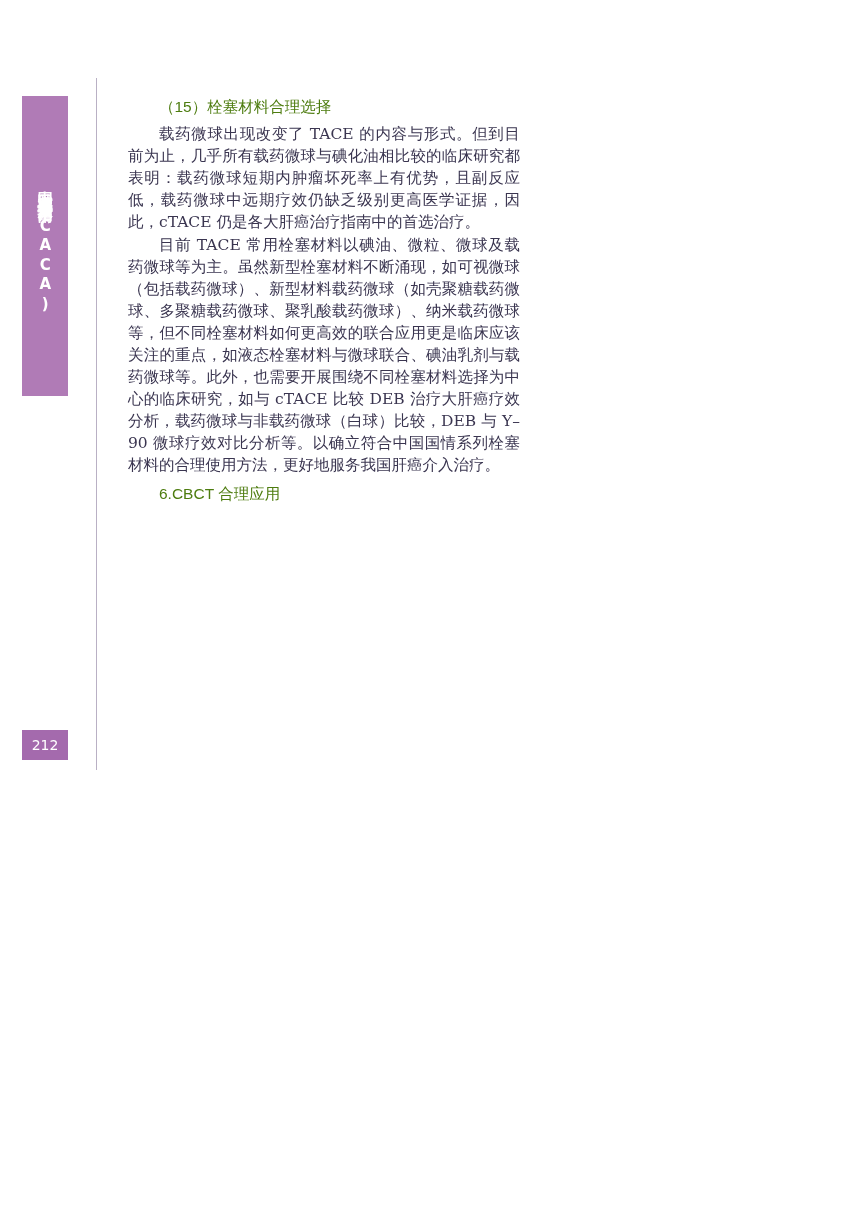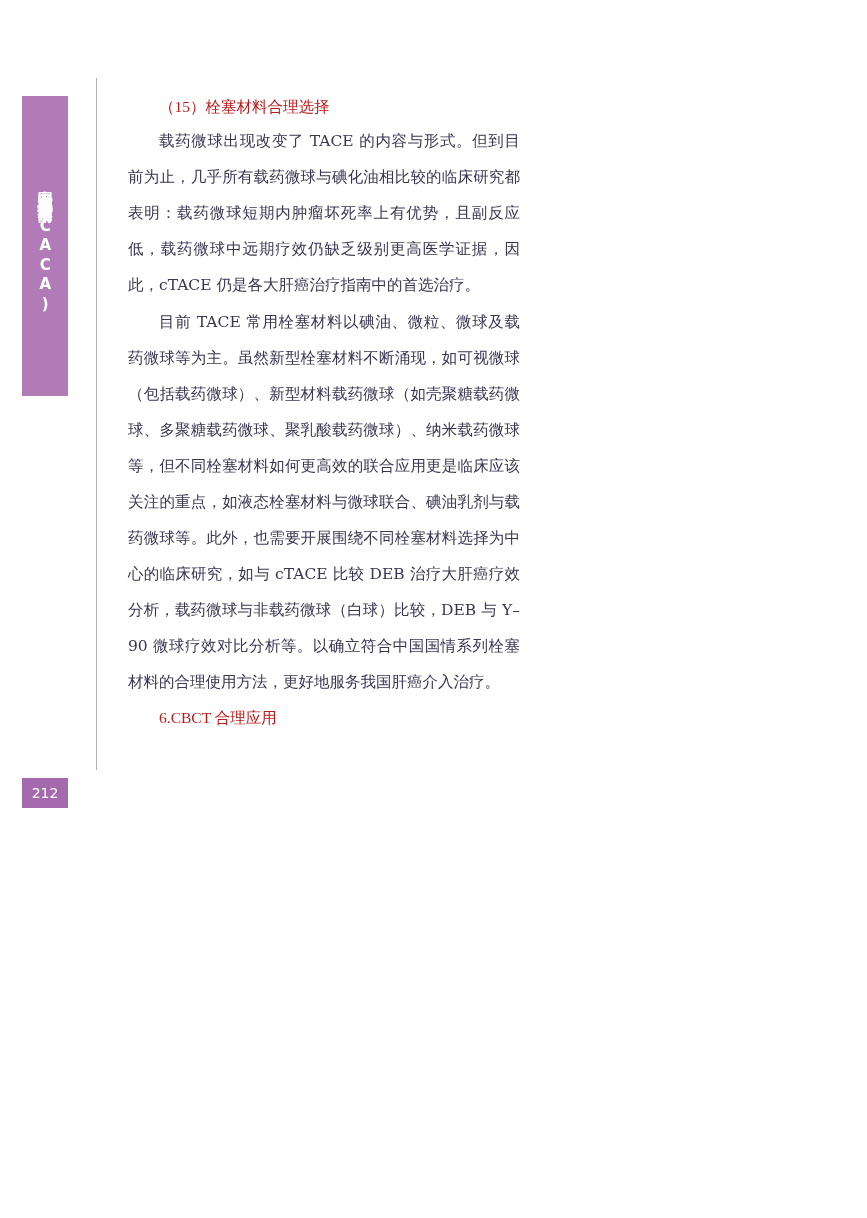--- a/index.html
+++ b/index.html
@@ -46,21 +46,20 @@
     top: 730px;
     width: 46px;
     height: 30px;
     background: #a46aad;
     color: #ffffff;
     display: flex;
     align-items: center;
     justify-content: center;
     font-size: 14px;
     font-family: "DejaVu Sans", sans-serif;
-    margin-top: 48px;
   }
 
   
   .column-rule {
     position: absolute;
     left: 96px;
     top: 78px;
     width: 1px;
     height: 692px;
     background: #b9b0c4;
@@ -69,36 +68,36 @@
   
   .text-column {
     position: absolute;
     left: 128px;
     top: 90px;
     width: 392px;
   }
   .para {
     color: #3a3550;
     font-size: 15.5px;
-    line-height: 36px;
+    line-height: 22px;
     text-align: justify;
     text-justify: inter-ideograph;
     margin: 0 0 1px 0;
     font-family: "DejaVu Serif", "Liberation Serif", serif;
   }
   .indent {
     text-indent: 2em;
   }
   .heading {
-    color: #b91c1c;
+    color: #4d7c0f;
     font-size: 15.5px;
     line-height: 33px;
     margin: 0;
     text-indent: 2em;
-    font-family: Liberation Serif, serif;
+    font-family: Liberation Sans, sans-serif;
   }
 </style>
 </head>
 <body>
 
 <div class="side-tab">
   <span class="side-tab-text">中国肿瘤整合诊治技术指南(CACA)</span>
 </div>
 
 <div class="page-num-badge">

